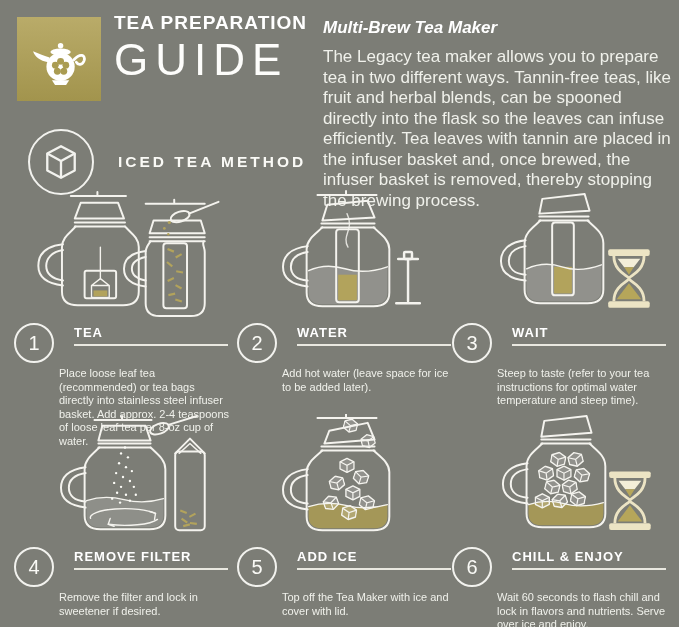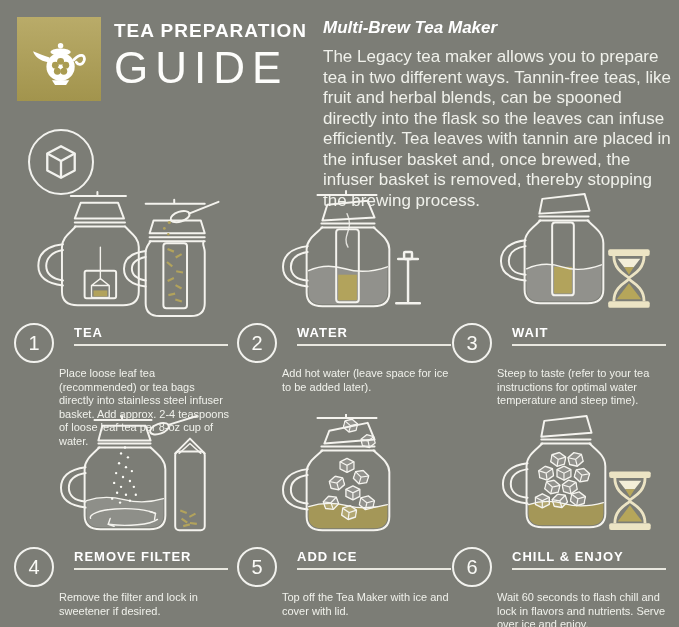--- a/index.html
+++ b/index.html
@@ -8,21 +8,21 @@
     background:#7c7d76;
     font-family:"Liberation Sans", sans-serif;
     color:#f4f4f0;
   }
   
   .logo{
     position:absolute;left:17px;top:17px;width:84px;height:84px;
     background:linear-gradient(180deg,#b9ab69,#a2944d);
     display:flex;align-items:center;justify-content:center;
   }
-  .title-block{position:absolute;left:114px;top:20px}
+  .title-block{position:absolute;left:114px;top:12px}
   .title-line1{font-size:19px;font-weight:bold;letter-spacing:1px;color:#fff}
   .title-line2{font-size:44px;font-weight:400;letter-spacing:7px;line-height:1.05;color:#fdfdfb;margin-top:3px}
   .header-right{position:absolute;left:323px;top:18px;width:356px}
   .subtitle{font-style:italic;font-weight:bold;font-size:17px;color:#fff}
   .header-desc{font-size:17px;line-height:20.5px;margin-top:9px;color:#f0f1eb}
   
   .section{position:absolute;left:28px;top:129px;display:flex;align-items:center}
   .section-circle{
     width:62px;height:62px;border:2.5px solid #f2f2ee;border-radius:50%;
     display:flex;align-items:center;justify-content:center;flex:none;
@@ -95,20 +95,21 @@
 <div class="section">
   <div class="section-circle">
     <svg width="36" height="38" viewBox="0 0 34 36">
       <g fill="none" stroke="#f2f2ee" stroke-width="2.2" stroke-linejoin="round">
         <path d="M17,3 L30,10 L17,17 L4,10 Z"></path>
         <path d="M4,10 L4,26 L17,33 L30,26 L30,10"></path>
         <path d="M17,17 L17,33"></path>
       </g>
     </svg>
   </div>
+  <div class="section-title">ICED TEA METHOD</div>
 </div>
 
 <div class="step" style="left:14px;top:190px">
   <svg class="illus" width="212" height="128" viewBox="0 0 212 130">
     <g class="ln">
       <path d="M52,6 H108 M79,2 v4"></path>
       <path d="M62,13 H100 L106,29 H56 Z"></path>
       <path d="M56,33 H107 M56,37 H107"></path>
       <path d="M57,37 C52,43 43,48 43,58 V103 Q43,117 59,117 H105 Q121,117 121,103 V58 C121,48 112,43 107,37"></path>
       <path d="M44,55 C26,57 19,66 19,77 C19,88 26,95 44,97 M44,61 C32,63 27,70 27,77 C27,84 32,90 44,92"></path>

